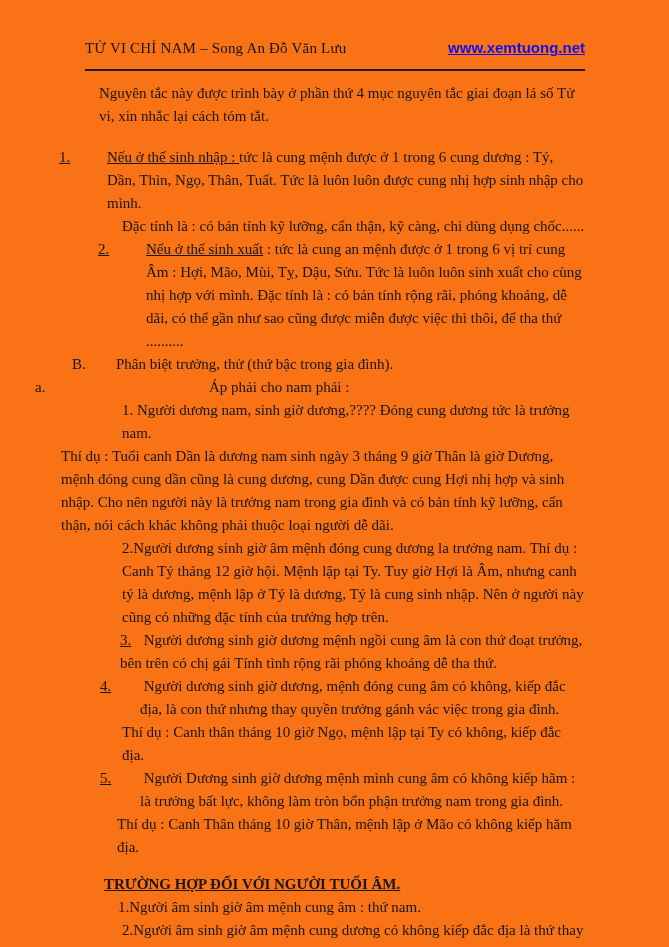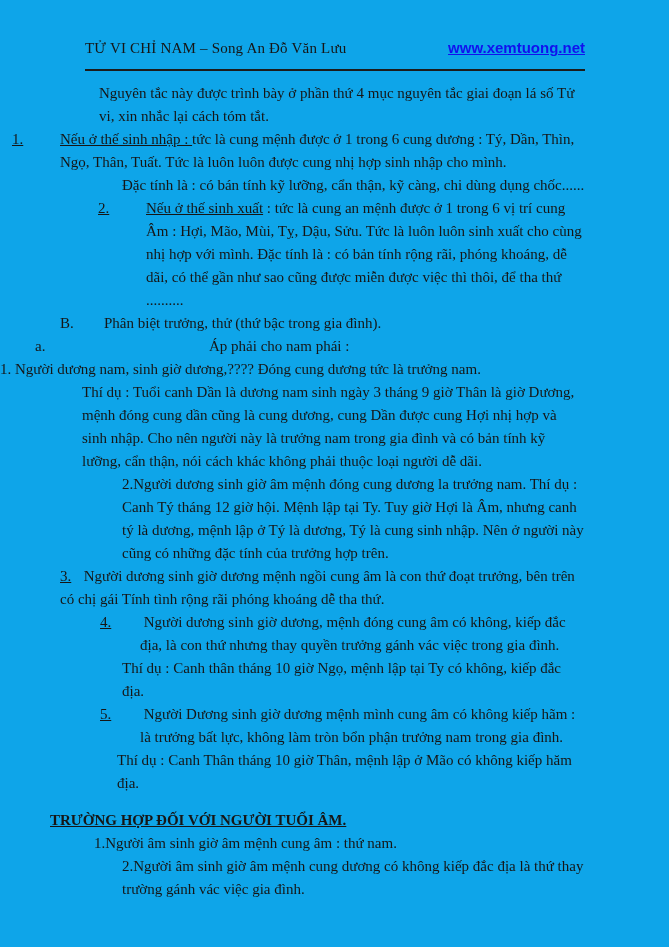--- a/index.html
+++ b/index.html
@@ -1,19 +1,19 @@
 <!DOCTYPE html>
 <html><head>
 <meta charset="utf-8">
 <style>
   html,body{margin:0;padding:0;background:#e8e8e8;}
   .page{
     position:relative;
     width:669px;height:947px;
-    background:#0ea5e9;
+    background:#f97316;
     font-family:"Liberation Serif","DejaVu Serif",serif;
     font-size:15px;line-height:23px;color:#161616;
     overflow:hidden;
     margin:0 auto;
   }
   .header{
     display:flex;justify-content:space-between;align-items:baseline;
     padding:36px 84px 0 85px;
   }
   .title{font-size:15px;letter-spacing:.2px;}
@@ -33,31 +33,31 @@
 <body>
 
 <div class="page">
   <div class="header">
     <span class="title">TỬ VI CHỈ NAM – Song An Đỗ Văn Lưu</span>
     <a class="site-link" style="color: rgb(17, 17, 238);">www.xemtuong.net</a>
   </div>
   <div class="toprule"></div>
   <div class="doc">
       <div class="block" style="padding-left: 99px;"><span class="">Nguyên tắc này được trình bày ở phần thứ 4 mục nguyên tắc giai đoạn lá số Tử vi, xin nhắc lại cách tóm tắt.</span></div>
-      <div class="block" style="padding-left: 60px; text-indent: -24px;"><span class="marker u" style="width: 24px;">1.</span><span class="u">Nếu ở thế sinh nhập : </span><span class="">tức là cung mệnh được ở 1 trong 6 cung dương : Tý, Dần, Thìn, Ngọ, Thân, Tuất. Tức là luôn luôn được cung nhị hợp sinh nhập cho mình.</span></div>
+      <div class="block" style="padding-left: 107px; text-indent: -24px; margin-top: 18px;"><span class="marker u" style="width: 24px;">1.</span><span class="u">Nếu ở thế sinh nhập : </span><span class="">tức là cung mệnh được ở 1 trong 6 cung dương : Tý, Dần, Thìn, Ngọ, Thân, Tuất. Tức là luôn luôn được cung nhị hợp sinh nhập cho mình.</span></div>
       <div class="block" style="padding-left: 122px;"><span class="">Đặc tính là : có bán tính kỹ lưỡng, cẩn thận, kỹ càng, chi dùng dụng chốc......</span></div>
       <div class="block" style="padding-left: 146px; text-indent: -24px;"><span class="marker u" style="width: 24px;">2.</span><span class="u">Nếu ở thế sinh xuất</span><span class=""> : tức là cung an mệnh được ở 1 trong 6 vị trí cung Âm : Hợi, Mão, Mùi, Tỵ, Dậu, Sửu. Tức là luôn luôn sinh xuất cho cùng nhị hợp với mình. Đặc tính là : có bản tính rộng rãi, phóng khoáng, dễ dãi, có thể gần như sao cũng được miễn được việc thì thôi, để tha thứ ..........</span></div>
-      <div class="block" style="padding-left: 104px; text-indent: -22px;"><span class="marker" style="width: 22px;">B.</span><span class="">Phân biệt trưởng, thử (thứ bậc trong gia đình).</span></div>
+      <div class="block" style="padding-left: 76px; text-indent: -22px; margin-left: 40px;"><span class="marker" style="width: 22px;">B.</span><span class="">Phân biệt trưởng, thử (thứ bậc trong gia đình).</span></div>
       <div class="block" style="padding-left: 209px; text-indent: -87px;"><span class="marker" style="width: 87px;">a.</span><span class="">Áp phải cho nam phái :</span></div>
-      <div class="block" style=""><span class="">1. Người dương nam, sinh giờ dương,???? Đóng cung dương tức là trưởng nam.</span></div>
-      <div class="block" style="padding-left: 82px;"><span class="">Thí dụ : Tuổi canh Dần là dương nam sinh ngày 3 tháng 9 giờ Thân là giờ Dương, mệnh đóng cung dần cũng là cung dương, cung Dần được cung Hợi nhị hợp và sinh nhập. Cho nên người này là trưởng nam trong gia đình và có bản tính kỹ lưỡng, cẩn thận, nói cách khác không phải thuộc loại người dễ dãi.</span></div>
+      <div class="block" style="padding-left: 122px;"><span class="">1. Người dương nam, sinh giờ dương,???? Đóng cung dương tức là trưởng nam.</span></div>
+      <div class="block" style="padding-left: 61px;"><span class="">Thí dụ : Tuổi canh Dần là dương nam sinh ngày 3 tháng 9 giờ Thân là giờ Dương, mệnh đóng cung dần cũng là cung dương, cung Dần được cung Hợi nhị hợp và sinh nhập. Cho nên người này là trưởng nam trong gia đình và có bản tính kỹ lưỡng, cẩn thận, nói cách khác không phải thuộc loại người dễ dãi.</span></div>
       <div class="block" style="padding-left: 122px;"><span class="">2.Người dương sinh giờ âm mệnh đóng cung dương la trưởng nam. Thí dụ : Canh Tý tháng 12 giờ hội. Mệnh lập tại Ty. Tuy giờ Hợi là Âm, nhưng canh tý là dương, mệnh lập ở Tý là dương, Tý là cung sinh nhập. Nên ở người này cũng có những đặc tính của trưởng hợp trên.</span></div>
-      <div class="block" style="padding-left: 60px;"><span class="marker u" style="width: 20px;">3.</span><span class=""> Người dương sinh giờ dương mệnh ngồi cung âm là con thứ đoạt trưởng, bên trên có chị gái Tính tình rộng rãi phóng khoáng dễ tha thứ.</span></div>
+      <div class="block" style="padding-left: 120px;"><span class="marker u" style="width: 20px;">3.</span><span class=""> Người dương sinh giờ dương mệnh ngồi cung âm là con thứ đoạt trưởng, bên trên có chị gái Tính tình rộng rãi phóng khoáng dễ tha thứ.</span></div>
       <div class="block" style="padding-left: 140px; text-indent: -20px;"><span class="marker u" style="width: 20px;">4.</span><span class=""> Người dương sinh giờ dương, mệnh đóng cung âm có không, kiếp đắc địa, là con thứ nhưng thay quyền trưởng gánh vác việc trong gia đình.</span></div>
       <div class="block" style="padding-left: 122px;"><span class="">Thí dụ : Canh thân tháng 10 giờ Ngọ, mệnh lập tại Ty có không, kiếp đắc địa.</span></div>
       <div class="block" style="padding-left: 140px; text-indent: -20px;"><span class="marker u" style="width: 20px;">5.</span><span class=""> Người Dương sinh giờ dương mệnh mình cung âm có không kiếp hãm : là trưởng bất lực, không làm tròn bổn phận trưởng nam trong gia đình.</span></div>
       <div class="block" style="padding-left: 117px;"><span class="">Thí dụ : Canh Thân tháng 10 giờ Thân, mệnh lập ở Mão có không kiếp hăm địa.</span></div>
       <div style="height: 14px;"></div>
-      <div class="block" style="padding-left: 50px;"><span class="u b">TRƯỜNG HỢP ĐỐI VỚI NGƯỜI TUỔI ÂM.</span></div>
-      <div class="block" style="padding-left: 94px;"><span class="">1.Người âm sinh giờ âm mệnh cung âm : thứ nam.</span></div>
+      <div class="block" style="padding-left: 104px;"><span class="u b">TRƯỜNG HỢP ĐỐI VỚI NGƯỜI TUỔI ÂM.</span></div>
+      <div class="block" style="padding-left: 118px;"><span class="">1.Người âm sinh giờ âm mệnh cung âm : thứ nam.</span></div>
       <div class="block" style="padding-left: 122px;"><span class="">2.Người âm sinh giờ âm mệnh cung dương có không kiếp đắc địa là thứ thay trường gánh vác việc gia đình.</span></div>
     </div>
 </div>
 
 </body></html>

